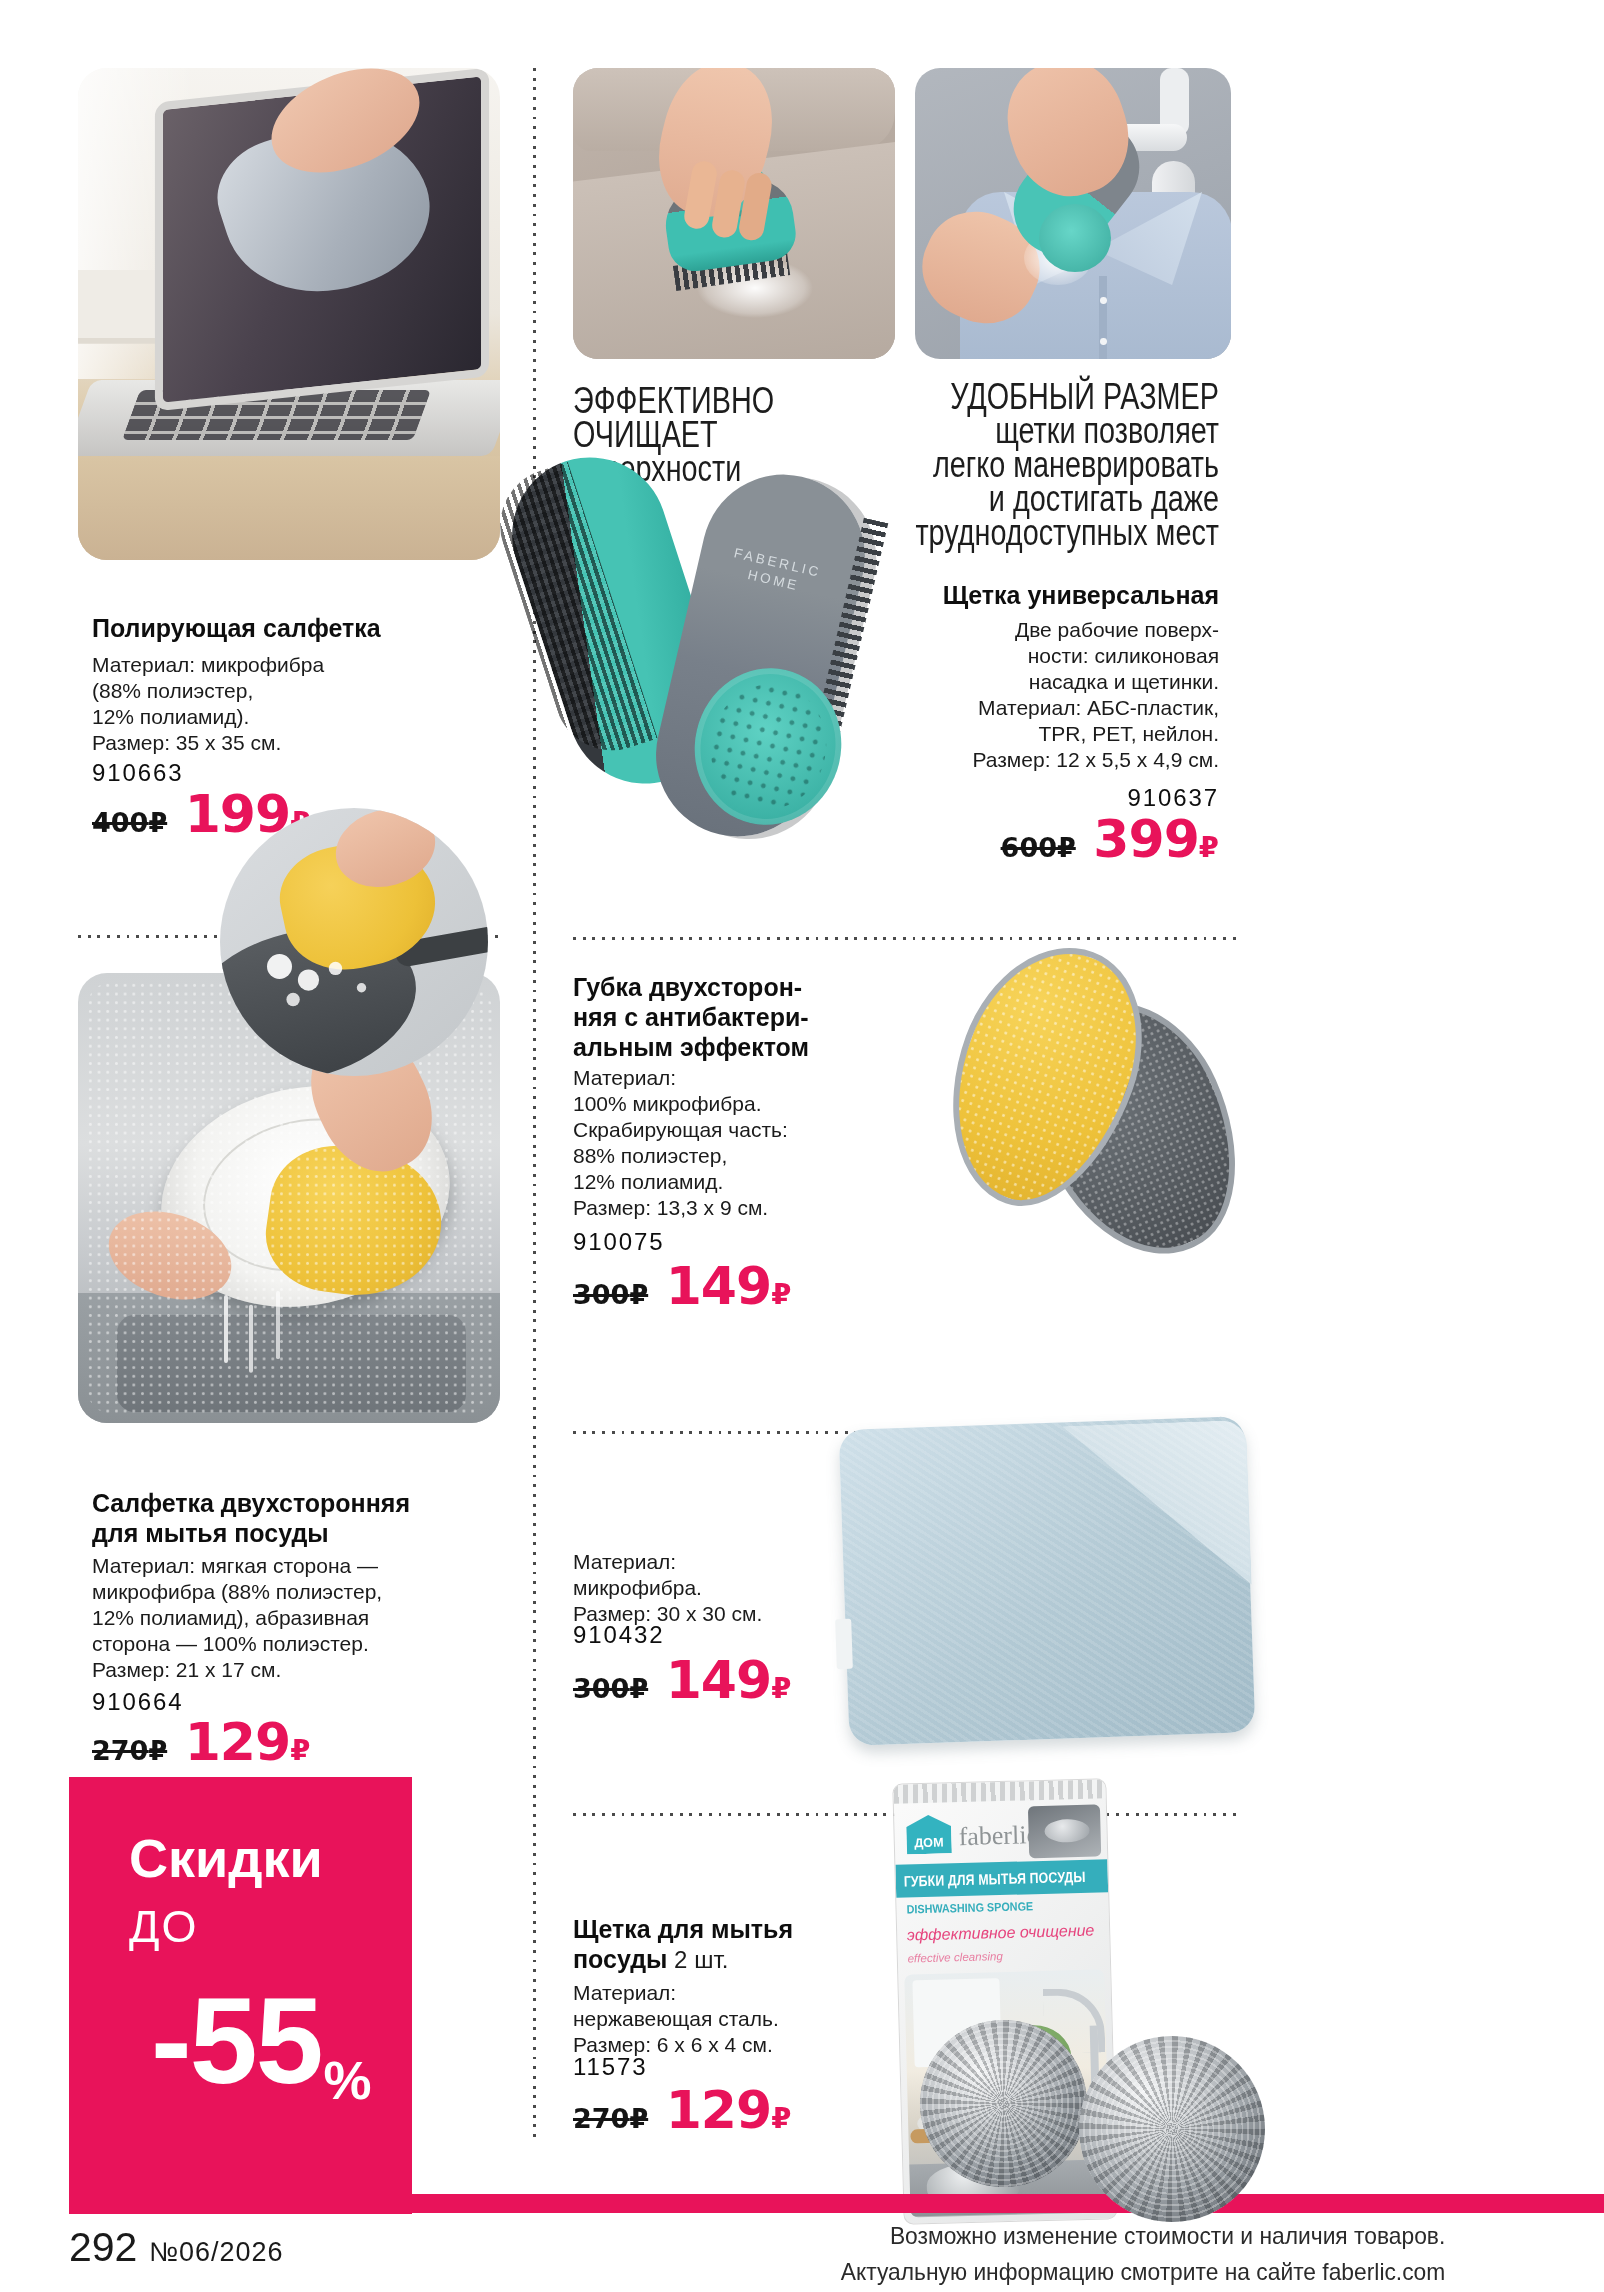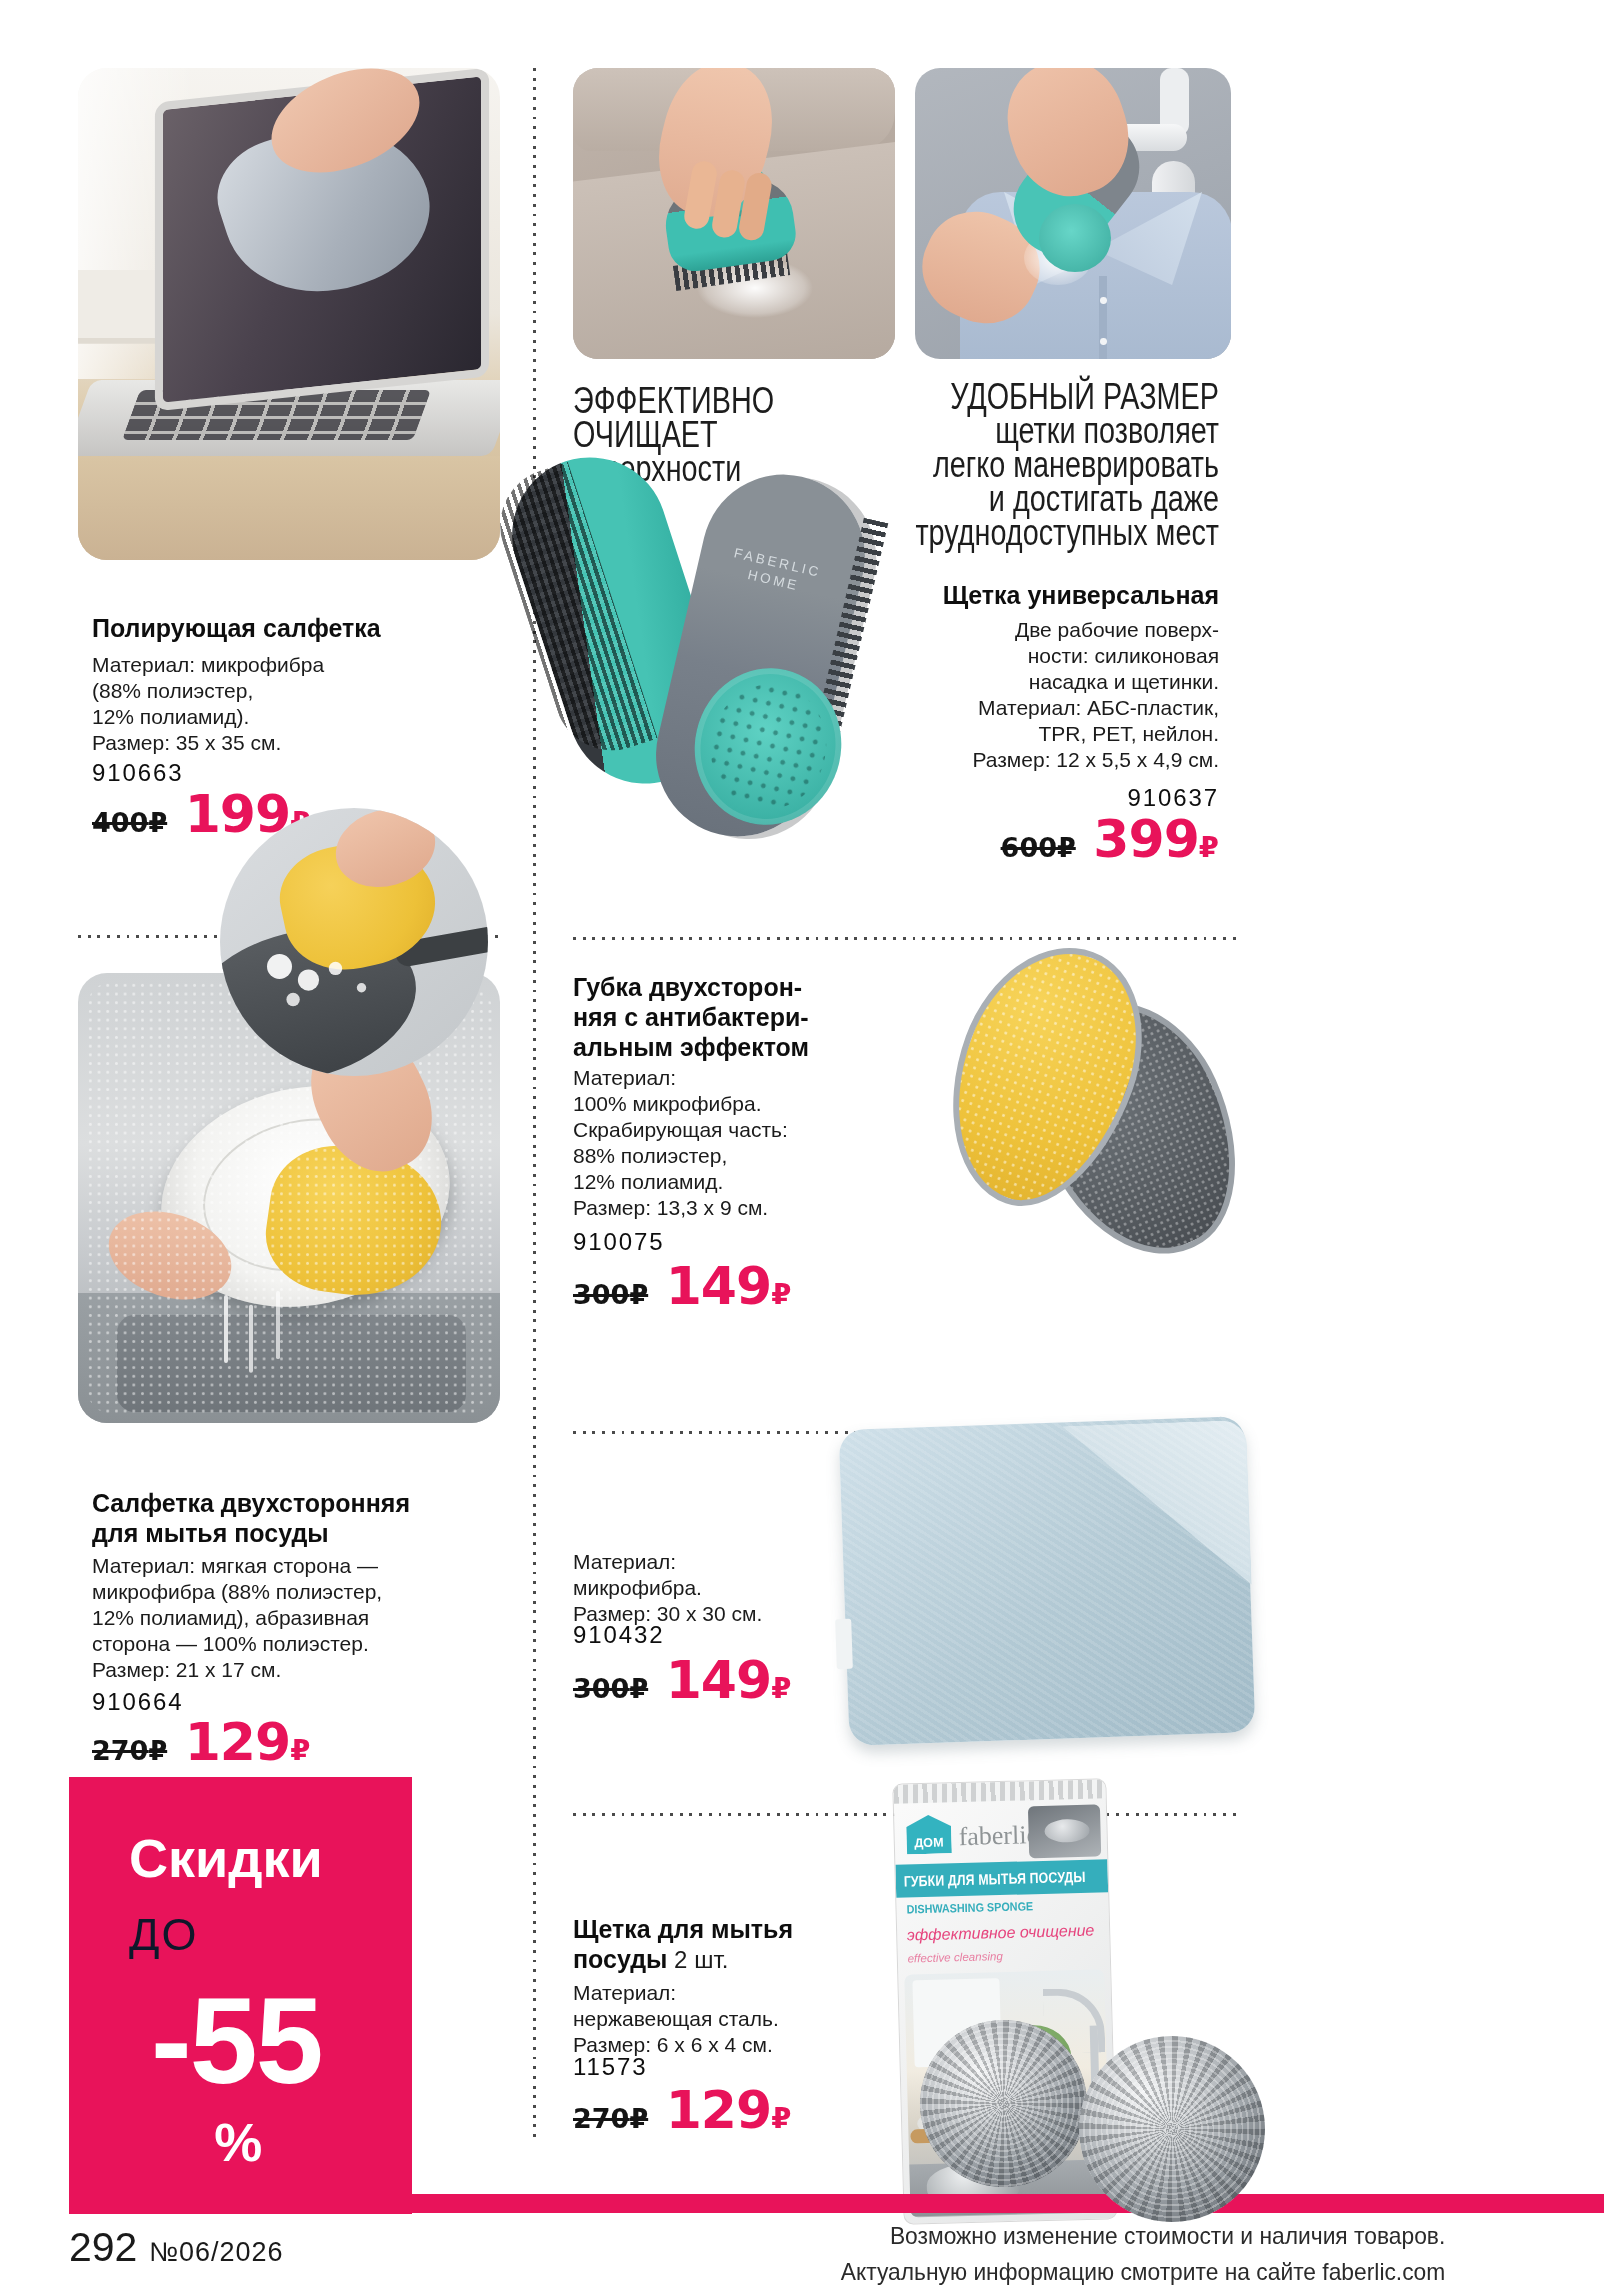--- a/index.html
+++ b/index.html
@@ -176,22 +176,22 @@
   .old{font-size:27px;font-weight:bold;color:#141414;text-decoration:line-through;text-decoration-thickness:2.9px;font-family:"DejaVu Sans","Liberation Sans",sans-serif;}
   .new{font-size:52px;font-weight:bold;color:var(--accent);letter-spacing:-1px;font-family:"DejaVu Sans","Liberation Sans",sans-serif;line-height:1;}
   .new .rub{font-size:29px;letter-spacing:0;}
   .headline{font-size:36px;line-height:34px;color:#1d1d1d;}
   .hl-left{transform:scaleX(.8);transform-origin:left top;}
   .hl-right{transform:scaleX(.8);transform-origin:right top;text-align:right;}
 
   
   .disc{left:69px;top:1777px;width:343px;height:437px;background:var(--accent);z-index:2;}
   .disc .l1{position:absolute;left:60px;top:50px;color:#fff;font-weight:bold;font-size:54px;}
-  .disc .l2{position:absolute;left:60px;top:124px;color:#0f172a;font-size:45px;text-transform:uppercase;letter-spacing:1.9px;margin-top:8px;}
-  .disc .val{position:absolute;left:82px;top:194px;color:#fff;font-weight:bold;font-size:122px;letter-spacing:-1.9px;display:flex;align-items:center;flex-direction:column;}
+  .disc .l2{position:absolute;left:60px;top:124px;color:#ffffff;font-size:45px;text-transform:uppercase;letter-spacing:1.9px;}
+  .disc .val{position:absolute;left:82px;top:194px;color:#fff;font-weight:bold;font-size:122px;letter-spacing:-1.9px;display:flex;align-items:flex-end;}
   .disc .pct{font-size:54px;margin-left:1.9px;}
 
   
   .stripe{left:411px;top:2194px;width:1194px;height:19.4px;background:var(--accent);z-index:4;}
   .pageno{left:69px;top:2224px;display:flex;align-items:baseline;gap:11.6px;color:#1a1a1a;}
   .pageno .num{font-size:41px;}
   .pageno .issue{font-size:27px;letter-spacing:1px;}
   .note{right:160px;top:2218px;text-align:right;font-size:24px;line-height:36px;color:#2a2a2a;transform:scaleX(.95);transform-origin:right top;}
 </style>
 </head>

